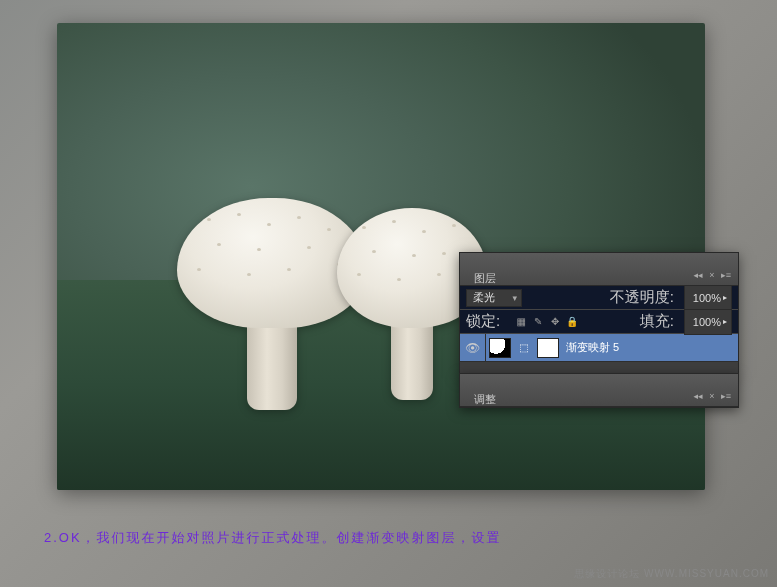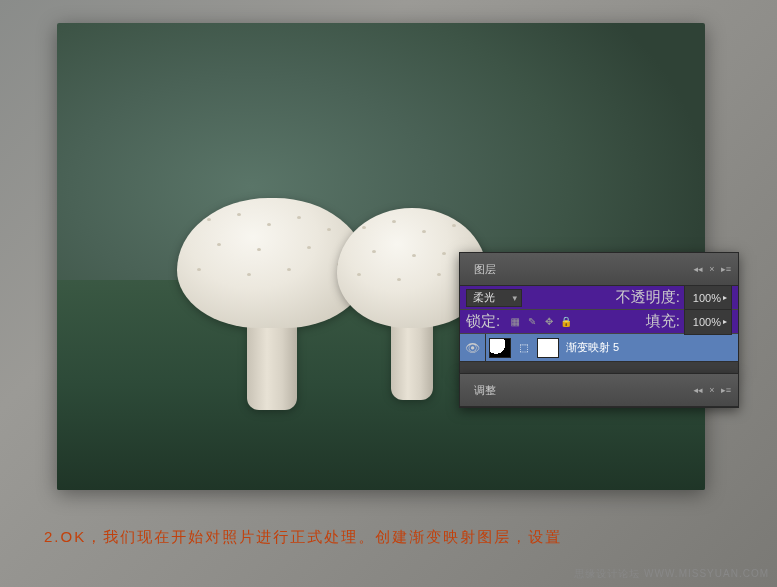--- a/index.html
+++ b/index.html
@@ -11,25 +11,25 @@
 .mush1{left:120px;bottom:80px}
 .mush2{left:280px;bottom:90px}
 .cap{width:190px;height:130px;background:radial-gradient(ellipse at 40% 30%,#f8f6f0 0%,#ece8de 40%,#d4cfc2 80%,#b8b2a4 100%);border-radius:95px 95px 85px 85px/75px 75px 60px 60px;position:relative}
 .mush2 .cap{width:150px;height:120px;border-radius:75px 75px 70px 70px/65px 65px 55px 55px}
 .stem{width:50px;height:90px;background:linear-gradient(to right,#c8c2b5 0%,#e8e2d5 40%,#d8d2c5 70%,#b8b2a5 100%);margin:0 auto;margin-top:-8px;border-radius:0 0 12px 12px}
 .mush2 .stem{width:42px;height:80px}
 .speck{position:absolute;width:4px;height:3px;background:#cfc8b8;border-radius:50%}
 .panel{position:absolute;background:#535353;border:1px solid #282828;box-shadow:0 3px 12px rgba(0,0,0,.5);font-size:11px;color:#ccc}
 .panel-layers{right:38px;top:252px;width:280px}
 .panel-adjust{right:38px;top:373px;width:280px}
-.panel-header{height:22px;background:linear-gradient(to bottom,#5a5a5a,#484848);display:flex;align-items:center;padding:16px 6px;border-bottom:1px solid #2a2a2a}
+.panel-header{height:22px;background:linear-gradient(to bottom,#5a5a5a,#484848);display:flex;padding:16px 6px;border-bottom:1px solid #2a2a2a}
 .panel-header .tab{padding:2px 8px;font-size:11px}
 .panel-header .collapse{margin-left:auto;display:flex;gap:2px}
 .panel-header .collapse span{width:12px;height:12px;display:inline-flex;align-items:center;justify-content:center;font-size:9px;color:#aaa}
-.panel-row{height:24px;display:flex;align-items:center;padding:0 6px;gap:4px;background:#4c1d95;border-bottom:1px solid #444}
+.panel-row{height:24px;display:flex;align-items:center;padding:0 6px;gap:10px;background:#0f172a;border-bottom:1px solid #444}
 .panel-row label{font-size:15px;color:#ccc}
 .select{background:#3a3a3a;border:1px solid #2a2a2a;color:#ddd;height:18px;padding:0 18px 0 6px;font-size:11px;position:relative;display:inline-flex;align-items:center;min-width:56px}
 .select::after{content:"▾";position:absolute;right:4px;font-size:9px;color:#aaa}
 .input-pct{background:#3a3a3a;border:1px solid #2a2a2a;color:#ddd;height:18px;width:48px;padding:12px 4px;font-size:11px;display:inline-flex;align-items:center;justify-content:flex-end}
 .lock-icons{display:flex;gap:3px;margin-left:4px}
 .lock-icons span{width:14px;height:14px;display:inline-flex;align-items:center;justify-content:center;font-size:10px;color:#999}
 .layer-list{background:#3e3e3e}
 .layer-item{height:28px;display:flex;align-items:center;border-bottom:1px solid #2e2e2e}
 .layer-item.selected{background:#5a7fb8}
 .layer-eye{width:26px;height:100%;display:flex;align-items:center;justify-content:center;border-right:1px solid #2e2e2e;font-size:12px;color:#ccc}
@@ -39,21 +39,21 @@
 .layer-thumb.mask{background:#fff}
 .layer-name{font-size:11px;color:#fff;margin-left:4px}
 .layer-empty{height:12px;background:#3e3e3e}
 .adjust-body{padding:8px;background:#535353}
 .adjust-label{font-size:11px;color:#ccc;margin-bottom:2px;display:flex;align-items:center;gap:8px}
 .adjust-overlay{position:absolute;right:6px;top:6px;font-size:18px;color:#e8e8e8;font-weight:300;letter-spacing:2px}
 .gradient-bar{height:28px;margin-top:6px;border:1px solid #222;background:linear-gradient(to right,#1a3545 0%,#3d7a95 50%,#a8d4e2 100%);position:relative;display:flex;align-items:center}
 .gradient-bar::after{content:"▾";position:absolute;right:-16px;top:6px;font-size:10px;color:#aaa}
 .ps-text{position:absolute;right:30px;font-size:14px;font-weight:bold;color:#2a5a8a;text-shadow:1px 1px 0 #4a7aaa}
 .code-text{position:absolute;left:-2px;bottom:-22px;font-size:14px;color:#c84545;letter-spacing:8px;font-family:monospace}
-.caption{position:absolute;left:44px;bottom:36px;right:30px;font-size:15px;color:#c2410c;line-height:1.9;letter-spacing:2px}
+.caption{position:absolute;left:44px;bottom:36px;right:30px;font-size:13px;color:#6d28d9;line-height:1.9;letter-spacing:2px}
 .watermark{position:absolute;right:8px;bottom:6px;font-size:10px;color:#888;letter-spacing:1px}
 </style>
 </head>
 <body>
 
 <div class="photo">
   <div class="photo-bg">
     <div class="grass"></div>
     <div class="mush mush1">
       <div class="cap">

